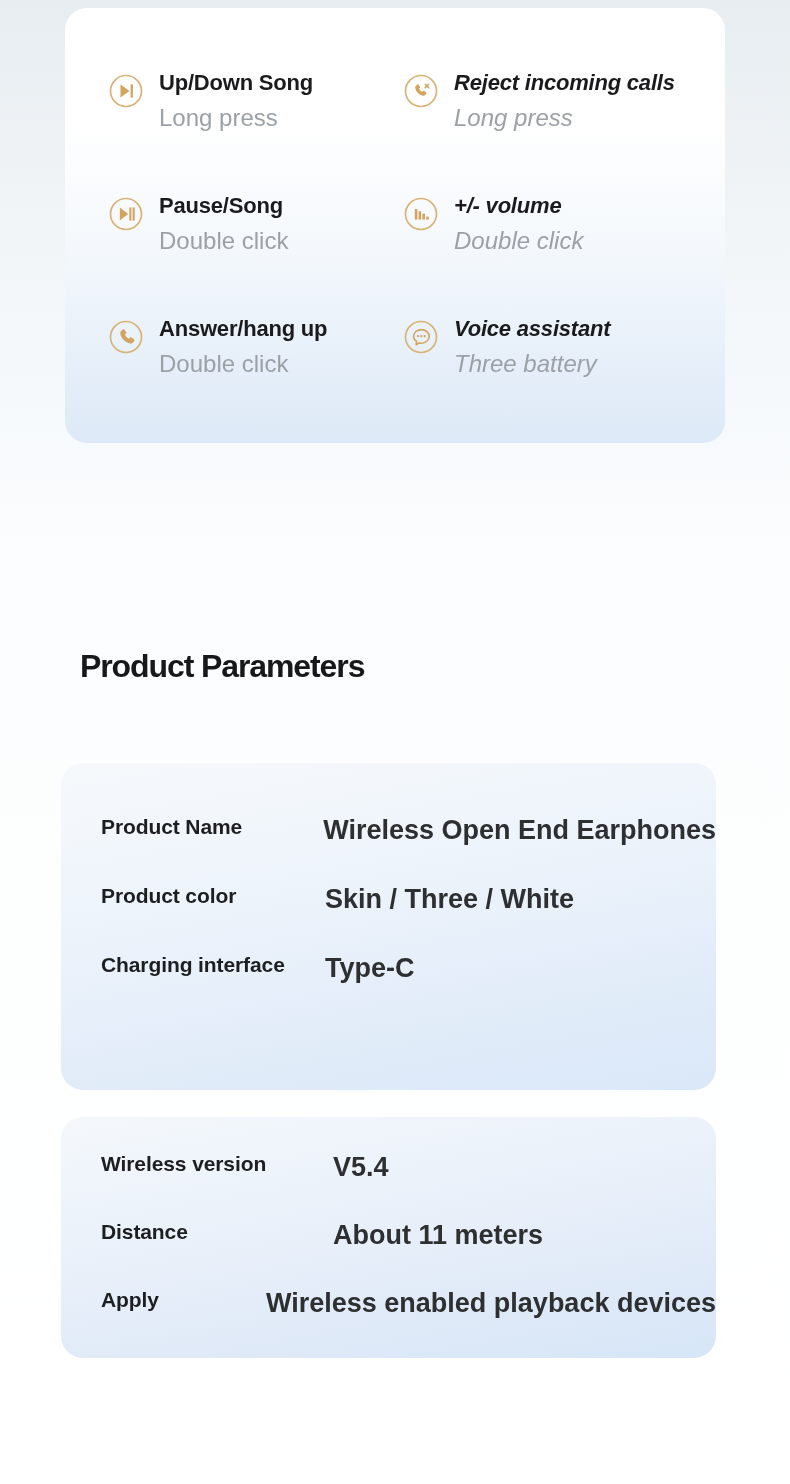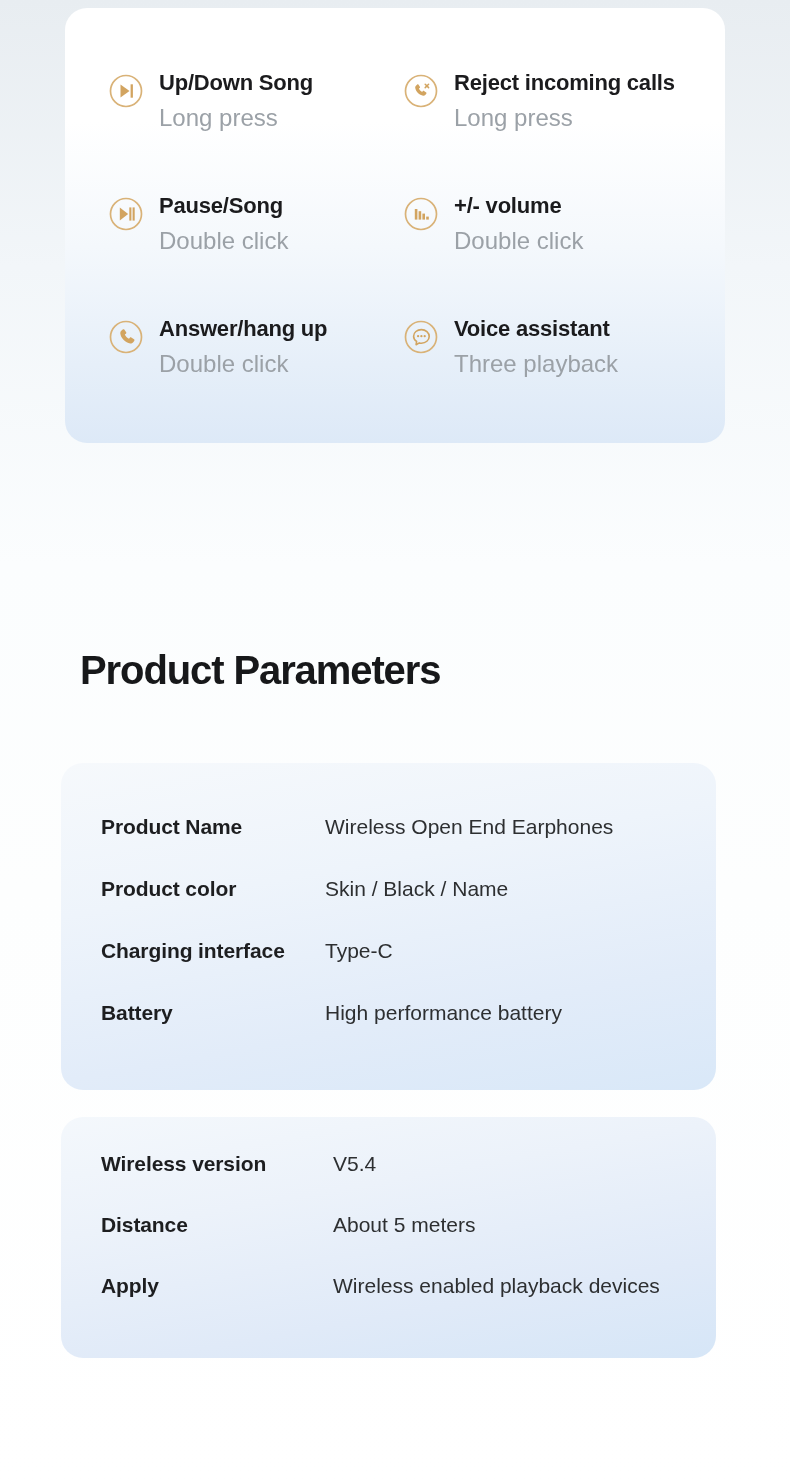--- a/index.html
+++ b/index.html
@@ -33,20 +33,21 @@
     grid-template-columns: 296px 1fr;
     row-gap: 61px;
   }
   .feature-item {
     display: flex;
     align-items: flex-start;
     padding-left: 43px;
   }
   .feature-item.col2 {
     padding-left: 42px;
+    font-style: italic;
   }
   .feat-icon {
     flex: 0 0 auto;
     width: 36px;
     height: 36px;
     margin-top: 3px;
     margin-right: 15px;
   }
   .feat-icon svg { display: block; }
   .feat-text {
@@ -66,21 +67,21 @@
     font-weight: normal;
     color: #9ba1a7;
     line-height: 1.15;
   }
 
   
   .section-heading {
     position: absolute;
     left: 80px;
     top: 650px;
-    font-size: 40px;
+    font-size: 32px;
     font-weight: bold;
     color: #17181a;
     letter-spacing: -1.1px;
     line-height: 1;
   }
 
   
   .spec-card {
     position: absolute;
     left: 61px;
@@ -110,22 +111,22 @@
   .spec-card--two .spec-row:last-child { margin-bottom: 0; }
 
   .spec-label {
     font-size: 21px;
     font-weight: bold;
     color: #1d1e20;
     letter-spacing: -0.1px;
     white-space: nowrap;
   }
   .spec-value {
-    font-size: 21px;
-    font-weight: normal;
+    font-size: 27px;
+    font-weight: bold;
     color: #2d2f31;
     white-space: nowrap;
   }
   .spec-card--one .spec-label { width: 224px; }
   .spec-card--two .spec-label { width: 232px; }
 </style>
 </head>
 <body>
 
 <div class="feature-card">
@@ -208,54 +209,50 @@
         <svg width="36" height="36" viewBox="0 0 36 36">
           <circle cx="18" cy="18" r="15.5" fill="none" stroke="#d9b277" stroke-width="1.7"></circle>
           <path d="M18.4 10.6c-4.3 0-7.8 2.9-7.8 6.6 0 2.1 1.2 4 3 5.2l-.5 3.3 3.2-1.8c.7.2 1.4.3 2.1.3 4.3 0 7.8-3 7.8-6.7s-3.5-6.9-7.8-6.9z" fill="none" stroke="#d2a460" stroke-width="1.6" stroke-linejoin="round"></path>
           <circle cx="15.1" cy="17.2" r="1.15" fill="#d2a460"></circle>
           <circle cx="18.4" cy="17.2" r="1.15" fill="#d2a460"></circle>
           <circle cx="21.7" cy="17.2" r="1.15" fill="#d2a460"></circle>
         </svg>
       </span>
       <span class="feat-text">
         <span class="feat-title">Voice assistant</span>
-        <span class="feat-sub">Three playback</span>
+        <span class="feat-sub">Three battery</span>
       </span>
     </div>
 
   </div>
 </div>
 
 <div class="section-heading">Product Parameters</div>
 
 <div class="spec-card spec-card--one">
   <div class="spec-row">
     <span class="spec-label">Product Name</span>
     <span class="spec-value">Wireless Open End Earphones</span>
   </div>
   <div class="spec-row">
     <span class="spec-label">Product color</span>
-    <span class="spec-value">Skin / Black / Name</span>
+    <span class="spec-value">Skin / Three / White</span>
   </div>
   <div class="spec-row">
     <span class="spec-label">Charging interface</span>
     <span class="spec-value">Type-C</span>
   </div>
-  <div class="spec-row">
-    <span class="spec-label">Battery</span>
-    <span class="spec-value">High performance battery</span>
-  </div>
 </div>
 
 <div class="spec-card spec-card--two">
   <div class="spec-row">
     <span class="spec-label">Wireless version</span>
     <span class="spec-value">V5.4</span>
   </div>
   <div class="spec-row">
     <span class="spec-label">Distance</span>
-    <span class="spec-value">About 5 meters</span>
+    <span class="spec-value">About 11 meters</span>
   </div>
   <div class="spec-row">
     <span class="spec-label">Apply</span>
     <span class="spec-value">Wireless enabled playback devices</span>
   </div>
 </div>
 
 </body></html>

